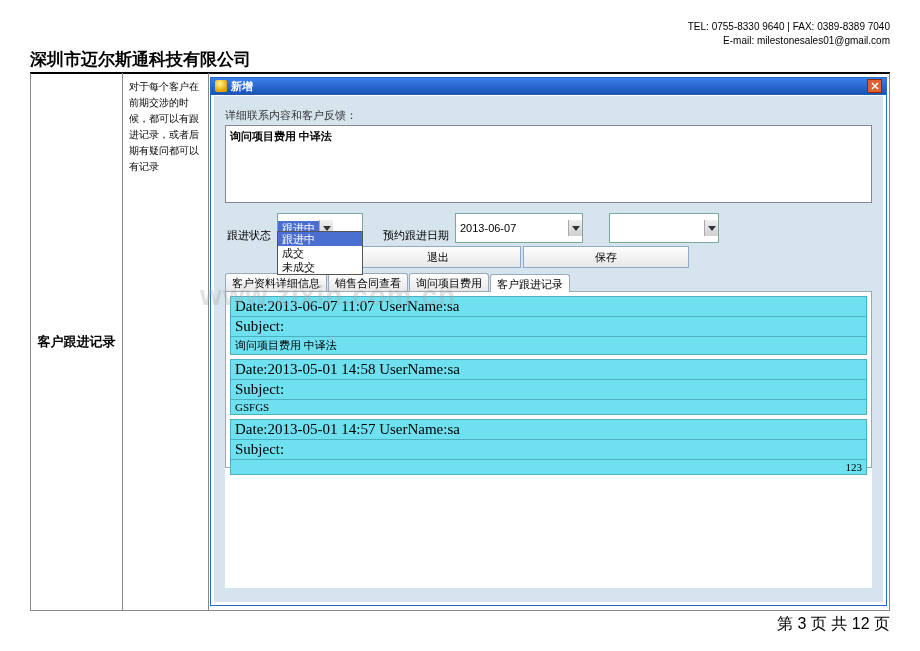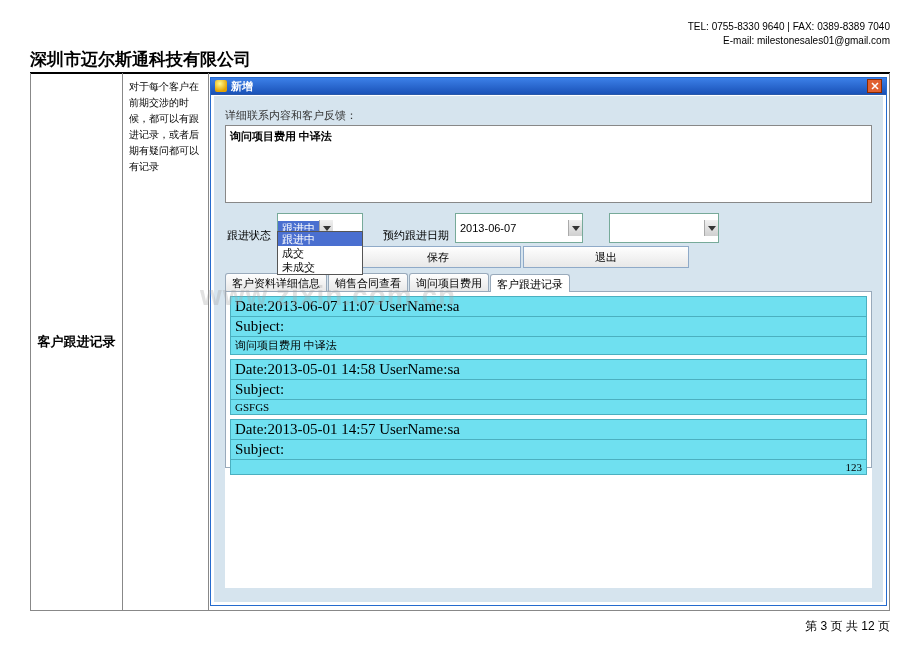--- a/index.html
+++ b/index.html
@@ -251,21 +251,21 @@
   }
   .rec-body .rightnum { float: right; }
   .morespace {
     height: 120px;
     background: #fff;
   }
   .footer-page {
     position: absolute;
     bottom: 16px;
     right: 30px;
-    font-size: 12px;
+    font-size: 16px;
   }
   .watermark {
     position: absolute;
     top: 280px;
     left: 200px;
     font-size: 28px;
     color: rgba(170,170,170,0.35);
     font-family: Arial;
     letter-spacing: 1px;
     pointer-events: none;
@@ -349,22 +349,22 @@
               <span class="arrow" style="margin-left:auto">
                 <svg width="8" height="5" viewBox="0 0 8 5">
                     <path d="M0 0 L4 5 L8 0 Z" fill="#333"></path>
                   </svg>
               </span>
             </div>
           </div>
 
           <div class="btnrow">
             <div class="btnspacer"></div>
+            <div class="winbtn">退出</div>
             <div class="winbtn">保存</div>
-            <div class="winbtn">退出</div>
           </div>
 
           <div class="tabs">
             <div class="tab">客户资料详细信息</div>
             <div class="tab">销售合同查看</div>
             <div class="tab">询问项目费用</div>
             <div class="tab active">客户跟进记录</div>
           </div>
 
           <div class="recordpanel">

